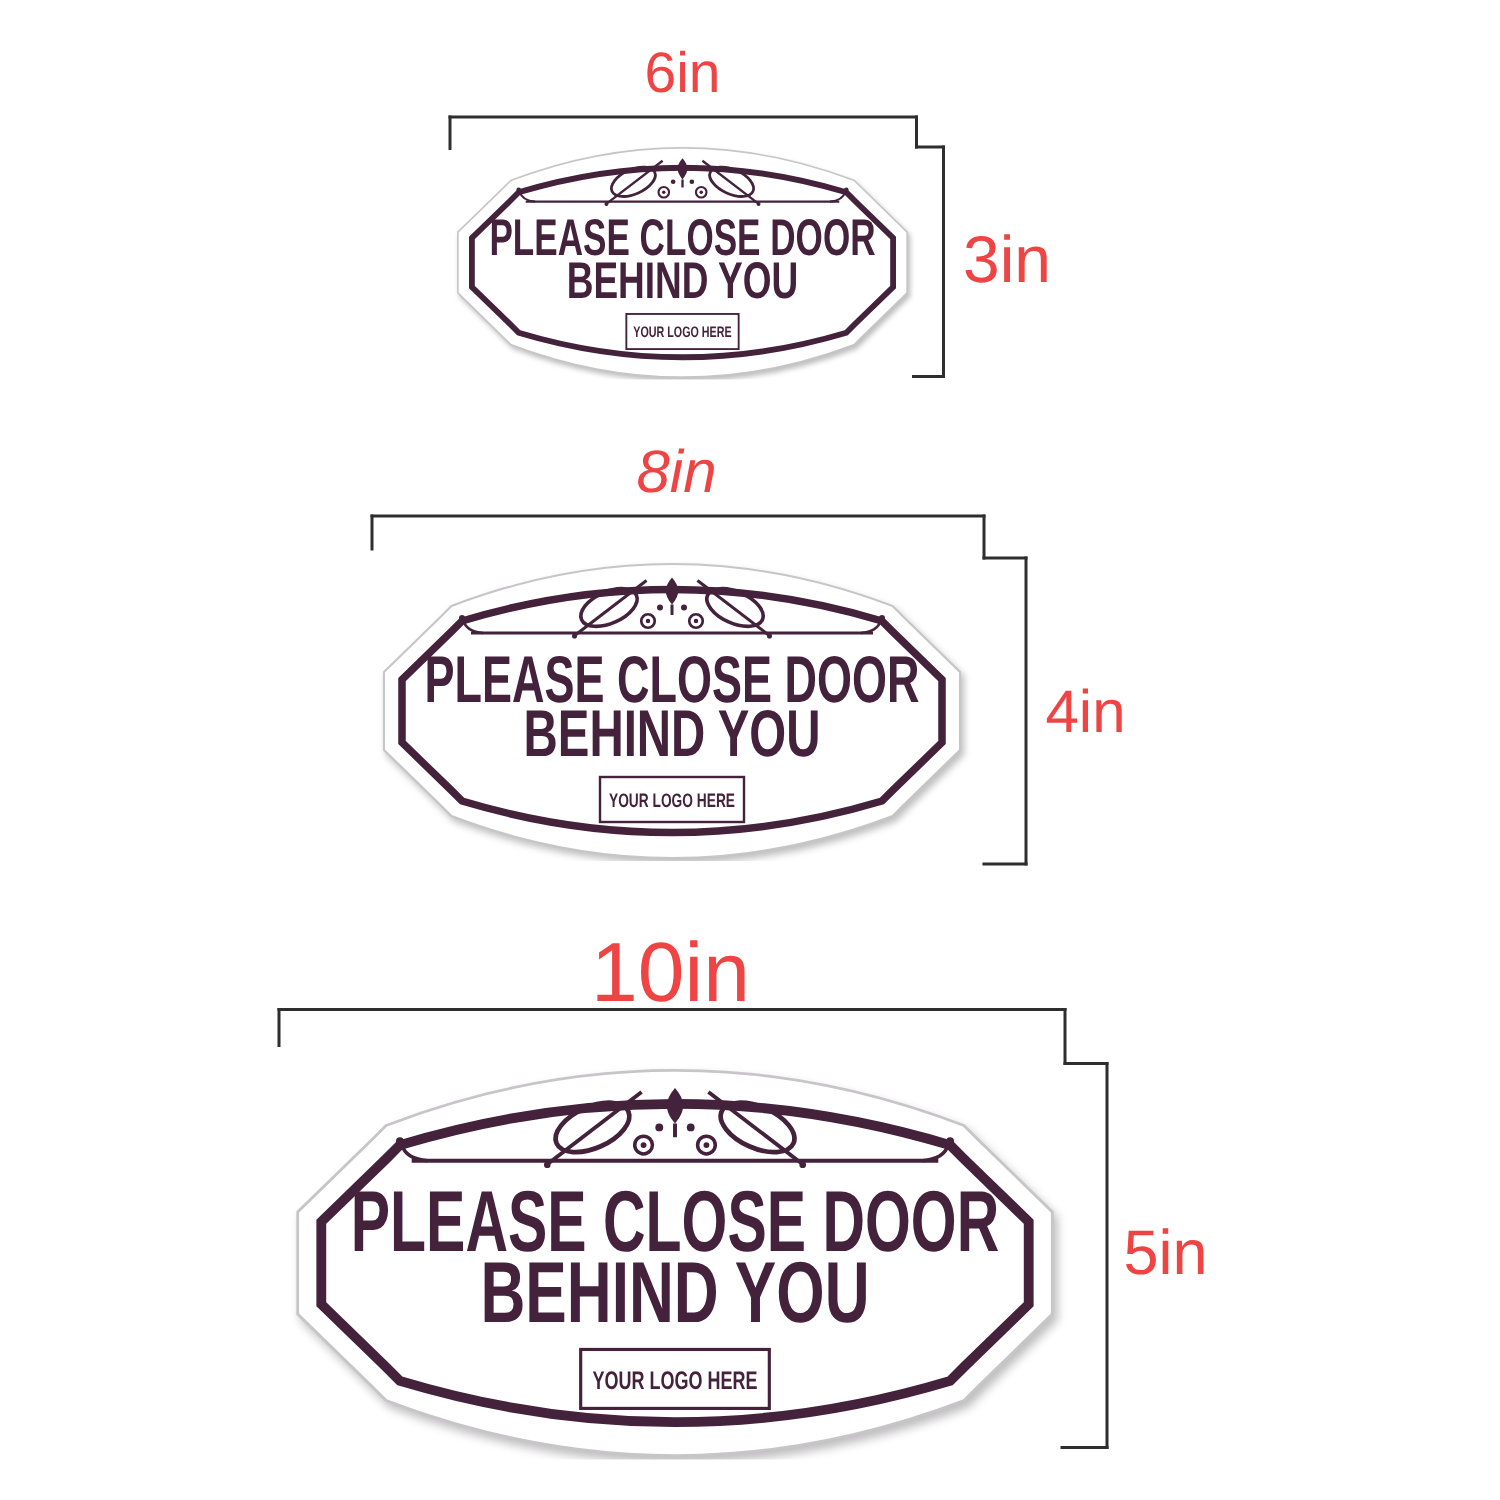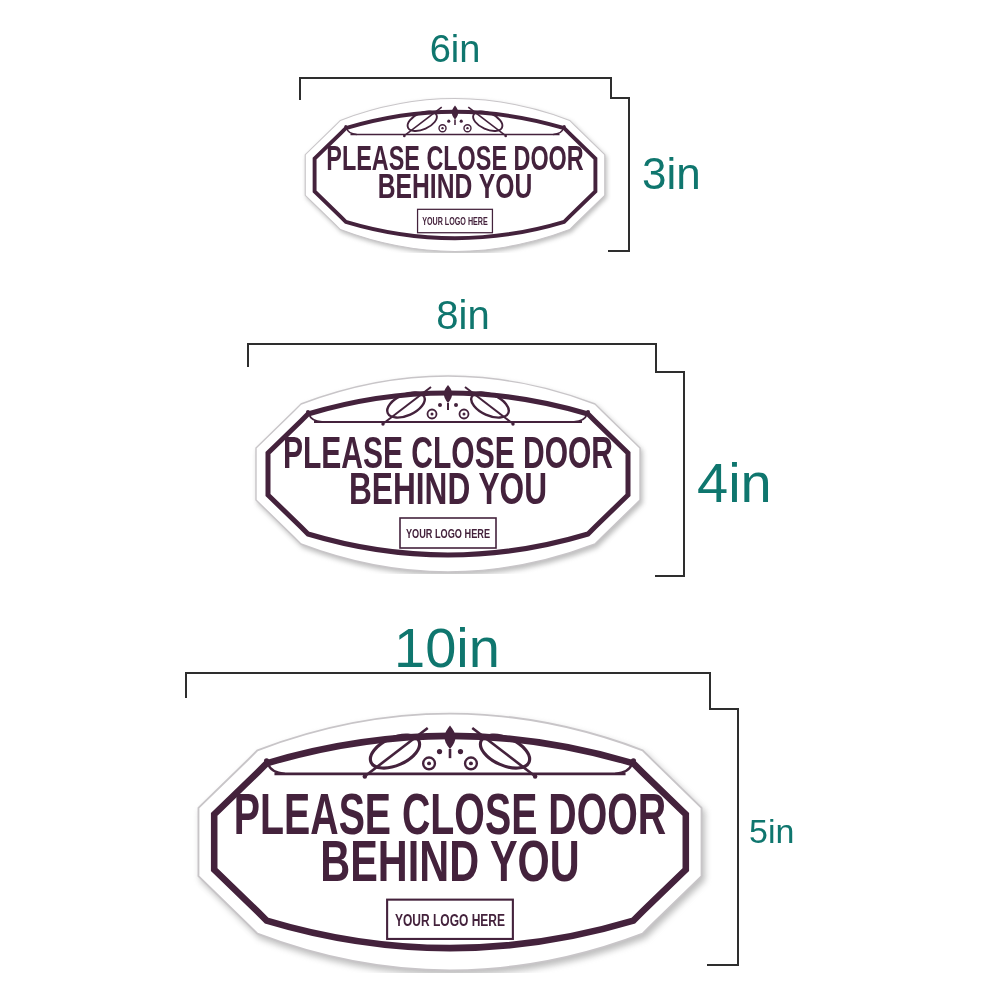--- a/index.html
+++ b/index.html
@@ -1,19 +1,19 @@
 <!DOCTYPE html>
 <html><head>
 <meta charset="utf-8">
 <style>
   html,body{margin:0;padding:0;background:#ffffff;}
   .canvas{position:relative;width:1000px;height:1000px;background:#ffffff;overflow:hidden;
           font-family:"Liberation Sans",sans-serif;}
   .bar{position:absolute;background:#2e2e2e;}
-  .dim-label{position:absolute;color:#0f766e;font-family:"Liberation Sans",sans-serif;
+  .dim-label{position:absolute;color:#ef4444;font-family:"Liberation Sans",sans-serif;
              font-weight:400;white-space:nowrap;line-height:1;}
   .w-label{transform:translateX(-50%);}
   .plaque-svg{position:absolute;}
   .plaque-outer{fill:#ffffff;stroke:#c8c5c8;stroke-width:1.4;
                 filter:drop-shadow(2.5px 3.5px 2.5px rgba(110,110,110,0.45));}
   .plaque-border{fill:none;stroke:#44223c;stroke-width:5;}
   .orn{stroke:#44223c;fill:none;}
   .orn-fill{fill:#44223c;stroke:none;}
   .sign-title{font-family:"Liberation Sans",sans-serif;font-weight:700;fill:#44223c;}
   .logo-rect{fill:#ffffff;stroke:#44223c;stroke-width:1.6;}
@@ -59,28 +59,28 @@
           <circle class="orn-fill" cx="208" cy="31" r="2"></circle>
       </g>
       <text class="sign-title" x="200" y="94" font-size="44" text-anchor="middle" textLength="330" lengthAdjust="spacingAndGlyphs">PLEASE CLOSE DOOR</text>
       <text class="sign-title" x="200" y="130" font-size="44" text-anchor="middle" textLength="198" lengthAdjust="spacingAndGlyphs">BEHIND YOU</text>
       <rect class="logo-rect" x="152" y="144" width="96" height="30"></rect>
       <text class="logo-text" x="200" y="164" font-size="13" text-anchor="middle" textLength="84" lengthAdjust="spacingAndGlyphs">YOUR LOGO HERE</text>
     </svg>
   </div>
 
   <div>
-    <div class="dim-label w-label" style="left:463px;top:295px;font-size:40px;">8in</div>
+    <div class="dim-label w-label" style="left:451px;top:295px;font-size:40px;font-style:italic;">8in</div>
     <div class="bar" style="left:247px;top:343px;width:410px;height:2px;"></div>
     <div class="bar" style="left:247px;top:343px;width:2px;height:24px;"></div>
     <div class="bar" style="left:655px;top:343px;width:2px;height:30px;"></div>
     <div class="bar" style="left:655px;top:371px;width:30px;height:2px;"></div>
     <div class="bar" style="left:683px;top:371px;width:2px;height:206px;"></div>
     <div class="bar" style="left:655px;top:575px;width:30px;height:2px;"></div>
-    <div class="dim-label" style="left:697px;top:455px;font-size:56px;">4in</div>
+    <div class="dim-label" style="left:697px;top:455px;font-size:40px;">4in</div>
 
     <svg class="plaque-svg" style="left:248px;top:374px;" width="400" height="200" viewBox="0 0 400 200">
       <path class="plaque-outer" d="M53,30 Q200,-26 347,30 L354,37 L392,74 L392,126 L354,163 L347,170 Q200,226 53,170 L46,163 L8,126 L8,74 L46,37 Z"></path>
       <path class="plaque-border" d="M60,40 Q200,-2 340,40 L347,47 L380,79 L380,121 L347,153 L340,160 Q200,202 60,160 L53,153 L20,121 L20,79 L53,47 Z"></path>
       <g>
         <path class="orn" stroke-width="2" d="M66,48 H334"></path>
         <path class="orn" stroke-width="1.8" d="M74,48 Q63,47 61,40"></path>
           <circle class="orn-fill" cx="60" cy="38" r="2"></circle>
         <path class="orn" stroke-width="1.8" d="M326,48 Q337,47 339,40"></path>
           <circle class="orn-fill" cx="340" cy="38" r="2"></circle>
@@ -107,21 +107,21 @@
   </div>
 
   <div>
     <div class="dim-label w-label" style="left:447px;top:620px;font-size:56px;">10in</div>
     <div class="bar" style="left:185px;top:672px;width:526px;height:2px;"></div>
     <div class="bar" style="left:185px;top:672px;width:2px;height:26px;"></div>
     <div class="bar" style="left:709px;top:672px;width:2px;height:38px;"></div>
     <div class="bar" style="left:709px;top:708px;width:30px;height:2px;"></div>
     <div class="bar" style="left:737px;top:708px;width:2px;height:258px;"></div>
     <div class="bar" style="left:707px;top:964px;width:32px;height:2px;"></div>
-    <div class="dim-label" style="left:749px;top:814px;font-size:34px;">5in</div>
+    <div class="dim-label" style="left:749px;top:814px;font-size:42px;">5in</div>
 
     <svg class="plaque-svg" style="left:188px;top:711px;" width="524" height="262" viewBox="0 0 400 200">
       <path class="plaque-outer" d="M53,30 Q200,-26 347,30 L354,37 L392,74 L392,126 L354,163 L347,170 Q200,226 53,170 L46,163 L8,126 L8,74 L46,37 Z"></path>
       <path class="plaque-border" d="M60,40 Q200,-2 340,40 L347,47 L380,79 L380,121 L347,153 L340,160 Q200,202 60,160 L53,153 L20,121 L20,79 L53,47 Z"></path>
       <g>
         <path class="orn" stroke-width="2" d="M66,48 H334"></path>
         <path class="orn" stroke-width="1.8" d="M74,48 Q63,47 61,40"></path>
           <circle class="orn-fill" cx="60" cy="38" r="2"></circle>
         <path class="orn" stroke-width="1.8" d="M326,48 Q337,47 339,40"></path>
           <circle class="orn-fill" cx="340" cy="38" r="2"></circle>

